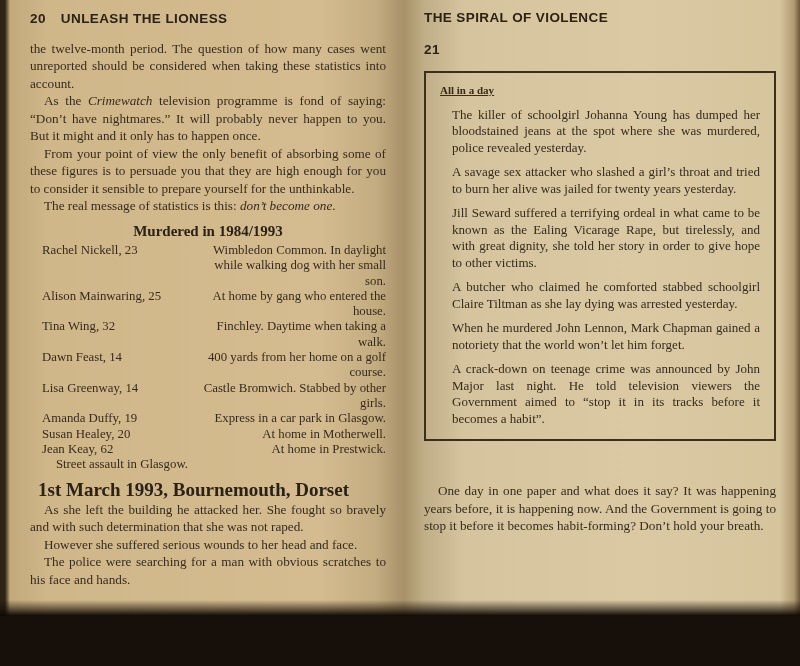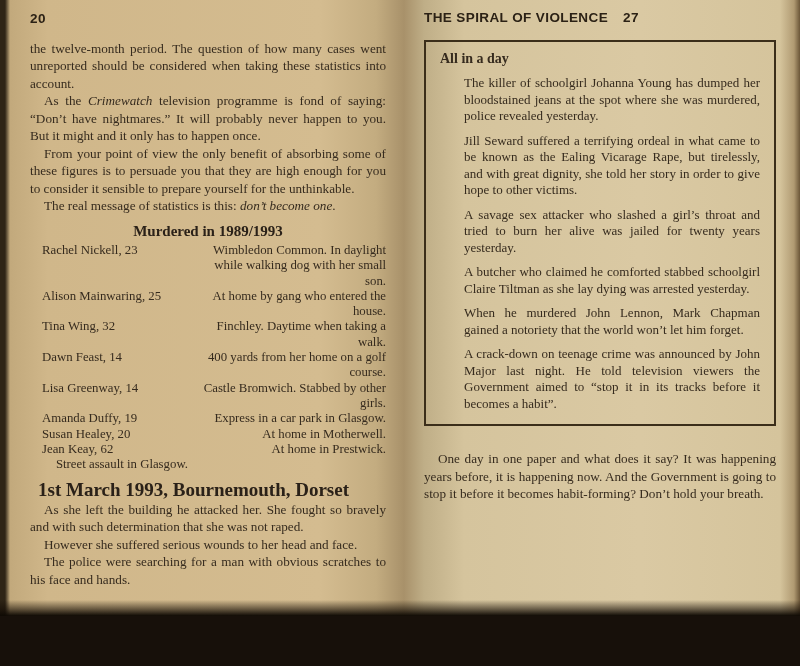--- a/index.html
+++ b/index.html
@@ -28,21 +28,21 @@
   .edge-bottom{
     position:absolute;left:0;right:0;bottom:0;height:16px;
     background:linear-gradient(180deg,rgba(21,13,5,0) 0%,rgba(21,13,5,.55) 55%,#0f0a04 100%);
     pointer-events:none;
   }
   .running-head{
     display:flex;align-items:baseline;gap:15px;
     font-family:"Liberation Sans","DejaVu Sans",sans-serif;
     font-weight:bold;font-size:13.5px;letter-spacing:.4px;color:#2b2115;
   }
-  .running-head.right{justify-content:flex-start;}
+  .running-head.right{justify-content:flex-start;flex-direction:column;}
   .content-left{
     position:absolute;left:30px;top:10px;width:356px;
     font-size:13.2px;line-height:17.5px;
   }
   .content-right{
     position:absolute;left:424px;top:10px;width:352px;
     font-size:13px;line-height:16.5px;
   }
   p{margin:0;text-align:justify;}
   p.indent{text-indent:14px;}
@@ -58,40 +58,41 @@
   }
   .victims .name{text-align:left;}
   .victims .detail{text-align:right;}
   .sub-heading{
     margin:9px 0 2px 8px;font-weight:bold;font-size:19px;color:#2a2118;text-align:left;
   }
   .news-box{
     margin-top:13px;border:2px solid #3b2e1a;
     padding:9px 14px 12px 14px;
   }
-  .box-heading{font-weight:bold;font-size:14px;margin-bottom:2px;}
-  .quote{margin:8px 0 0 24px;}
-  .closing{margin-top:24px;font-size:13.2px;line-height:17.5px;}
+  .box-heading{font-weight:bold;font-size:11px;margin-bottom:2px;text-decoration:underline;}
+  .quote{margin:8px 0 0 12px;}
+  .closing{margin-top:41px;font-size:13.2px;line-height:17.5px;}
 </style>
 </head>
 <body>
 
 <div class="book">
 
   <div class="content-left">
     <div class="running-head">
       <span>20</span>
+      <span>UNLEASH THE LIONESS</span>
     </div>
     <div class="intro-block" id="left-paras">
         <p>the twelve-month period. The question of how many cases went unreported should be considered when taking these statistics into account.</p>
         <p class="indent">As the <i>Crimewatch</i> television programme is fond of saying: “Don’t have nightmares.” It will probably never happen to you. But it might and it only has to happen once.</p>
         <p class="indent">From your point of view the only benefit of absorbing some of these figures is to persuade you that they are high enough for you to consider it sensible to prepare yourself for the unthinkable.</p>
         <p class="indent">The real message of statistics is this: <i>don’t become one</i>.</p>
       </div>
-    <div class="center-heading">Murdered in 1989/1993</div>
+    <div class="center-heading">Murdered in 1984/1993</div>
     <div class="victims" id="victims">
         <div class="name">Rachel Nickell, 23</div>
         <div class="detail">Wimbledon Common. In daylight while walking dog with her small son.</div>
         <div class="name">Alison Mainwaring, 25</div>
         <div class="detail">At home by gang who entered the house.</div>
         <div class="name">Tina Wing, 32</div>
         <div class="detail">Finchley. Daytime when taking a walk.</div>
         <div class="name">Dawn Feast, 14</div>
         <div class="detail">400 yards from her home on a golf course.</div>
         <div class="name">Lisa Greenway, 14</div>
@@ -108,28 +109,28 @@
     <div id="incident-paras">
         <p class="indent">As she left the building he attacked her. She fought so bravely and with such determination that she was not raped.</p>
         <p class="indent">However she suffered serious wounds to her head and face.</p>
         <p class="indent">The police were searching for a man with obvious scratches to his face and hands.</p>
       </div>
   </div>
 
   <div class="content-right">
     <div class="running-head right">
       <span>THE SPIRAL OF VIOLENCE</span>
-      <span>27</span>
+      <span>21</span>
     </div>
     <div class="news-box">
       <div class="box-heading">All in a day</div>
       <div id="quotes">
           <p class="quote">The killer of schoolgirl Johanna Young has dumped her bloodstained jeans at the spot where she was murdered, police revealed yesterday.</p>
+          <p class="quote">A savage sex attacker who slashed a girl’s throat and tried to burn her alive was jailed for twenty years yesterday.</p>
           <p class="quote">Jill Seward suffered a terrifying ordeal in what came to be known as the Ealing Vicarage Rape, but tirelessly, and with great dignity, she told her story in order to give hope to other victims.</p>
-          <p class="quote">A savage sex attacker who slashed a girl’s throat and tried to burn her alive was jailed for twenty years yesterday.</p>
           <p class="quote">A butcher who claimed he comforted stabbed schoolgirl Claire Tiltman as she lay dying was arrested yesterday.</p>
           <p class="quote">When he murdered John Lennon, Mark Chapman gained a notoriety that the world won’t let him forget.</p>
           <p class="quote">A crack-down on teenage crime was announced by John Major last night. He told television viewers the Government aimed to “stop it in its tracks before it becomes a habit”.</p>
         </div>
     </div>
     <p class="closing indent">One day in one paper and what does it say? It was happening years before, it is happening now. And the Government is going to stop it before it becomes habit-forming? Don’t hold your breath.</p>
   </div>
 
   <div class="edge-bottom"></div>
 </div>

